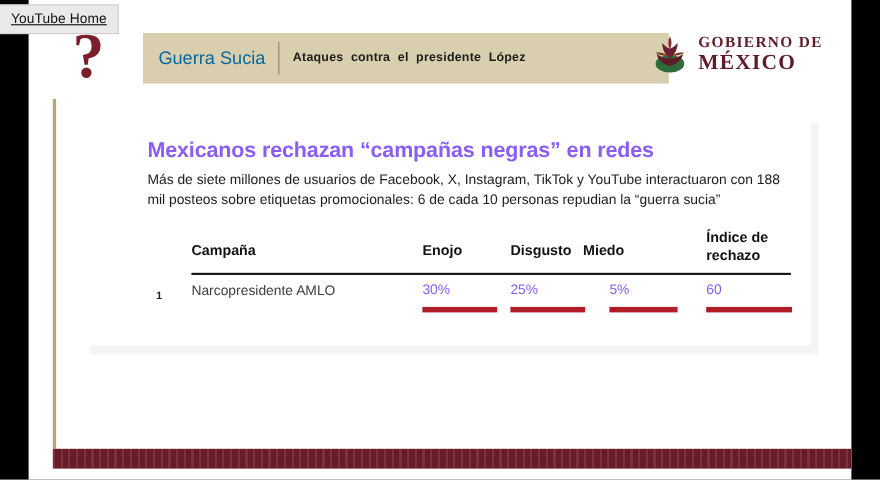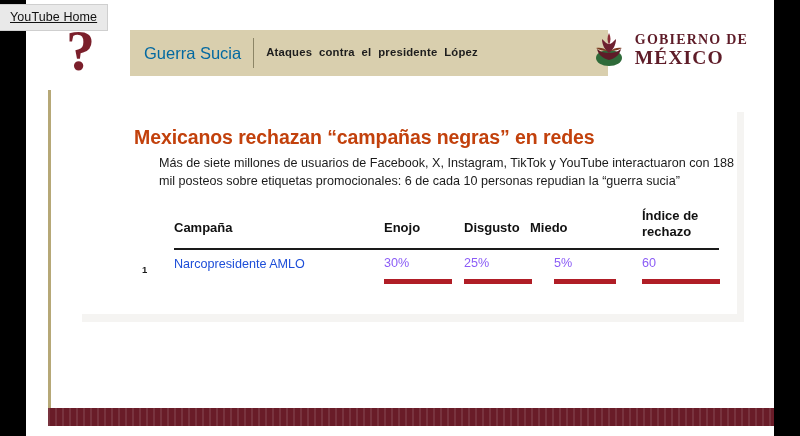--- a/index.html
+++ b/index.html
@@ -156,33 +156,32 @@
     width: 655px;
     height: 202px;
     background: #ffffff;
   }
   .title {
     position: absolute;
     left: 52px;
     top: 14px;
     font-size: 19.5px;
     font-weight: bold;
-    color: #c2410c;
+    color: #8b5cf6;
     letter-spacing: -.1px;
     text-align: right;
   }
   .subtitle {
     position: absolute;
     left: 52px;
     top: 42px;
     width: 580px;
     font-size: 12.6px;
     color: #1b1b1b;
     line-height: 1.45;
-    margin-left: 25px;
   }
   
   .table {
     position: absolute;
     left: 52px;
     top: 92px;
     width: 585px;
   }
   .thead {
     position: relative;
@@ -219,21 +218,21 @@
     font-size: 9.5px;
     font-weight: bold;
     color: #1a1a1a;
   }
   .campaign {
     position: absolute;
     left: 40px;
     top: 8px;
     width: 200px;
     font-size: 12.6px;
-    color: #1d4ed8;
+    color: #404040;
     line-height: 1.35;
   }
   .cell {
     position: absolute;
     top: 8px;
   }
   .cell .val {
     display: block;
     font-size: 12.6px;
     color: #8b5cf6;

